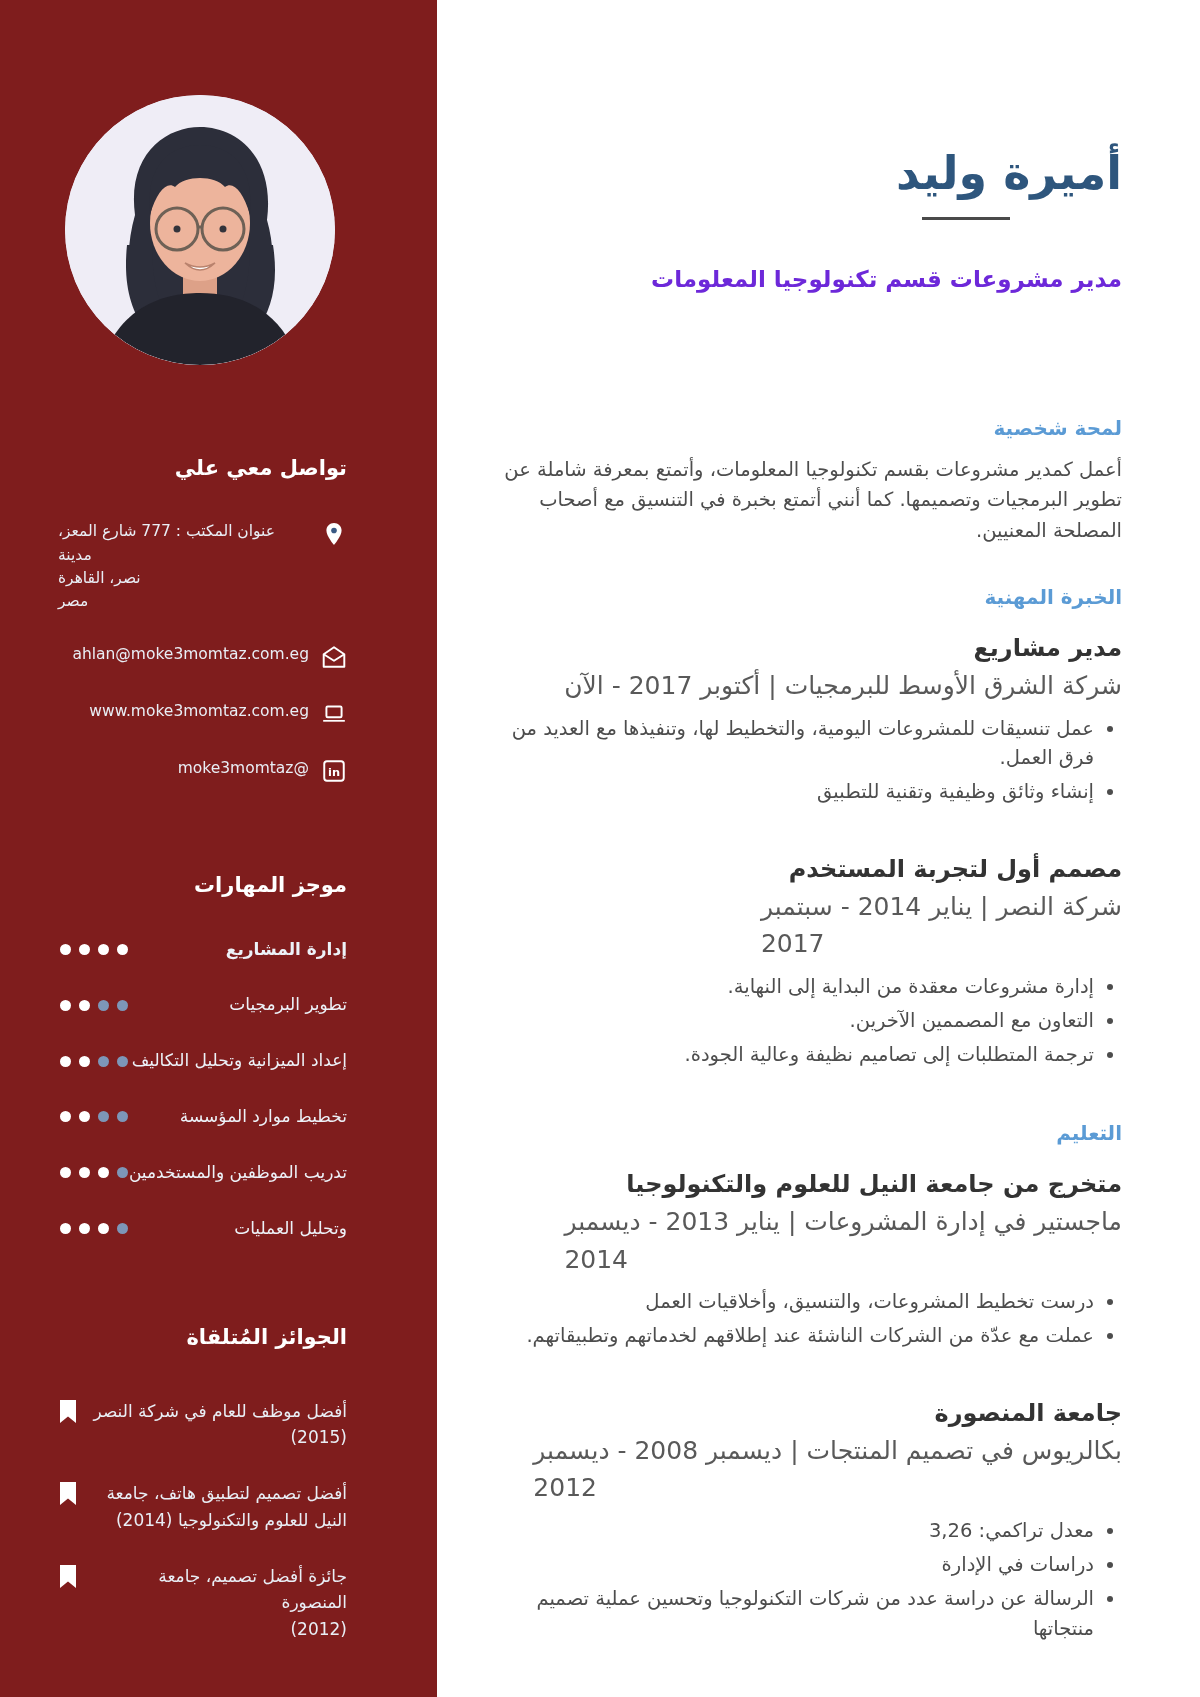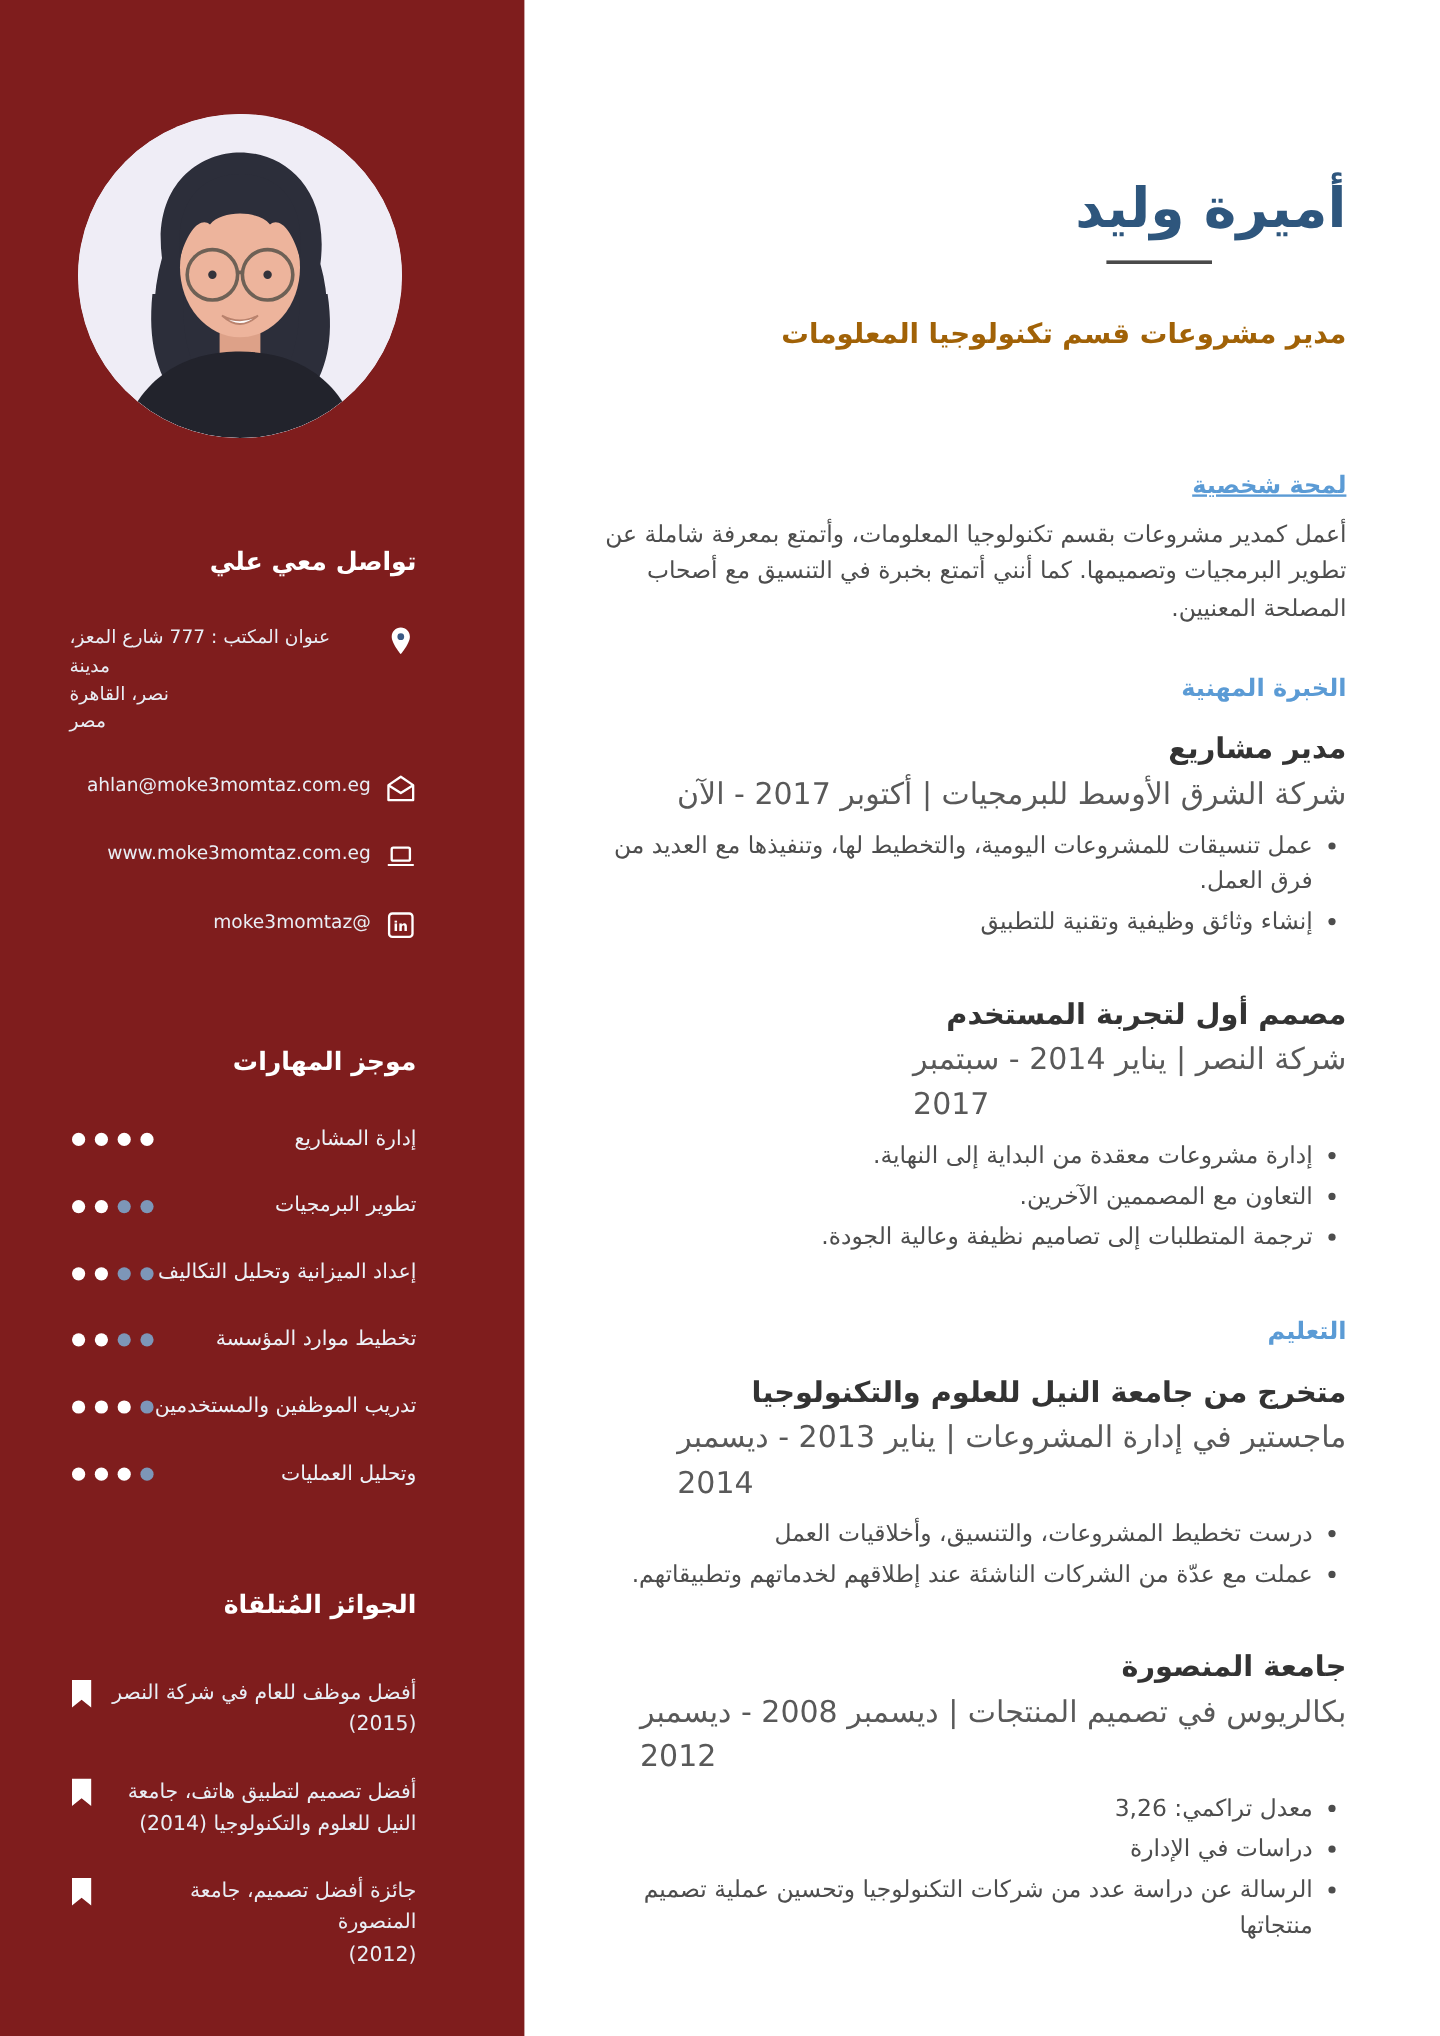--- a/index.html
+++ b/index.html
@@ -14,40 +14,40 @@
   .contact-heading{margin-top:90px;}
   .contact-item{display:flex;align-items:flex-start;margin-top:30px;gap:12px;font-size:15.5px;line-height:1.5;}
   .contact-item.first{margin-top:38px;}
   .contact-item .cicon{flex:none;width:26px;height:26px;margin-top:1px;}
   .contact-text-wrap{flex:1;text-align:right;min-width:0;}
   .contact-text{display:inline-block;white-space:pre-line;direction:rtl;text-align:left;color:#E9EEF5;}
   .contact-text.ltr{direction:ltr;text-align:right;}
 
   .skills-heading{margin-top:88px;}
   .skill-row{display:flex;justify-content:space-between;align-items:center;margin-top:32px;}
-  .skill-row.first{margin-top:38px;}
+  .skill-row.first{margin-top:38px;font-weight:bold;}
   .skill-label{font-size:17px;color:#EDF2F8;line-height:1.4;}
   .dots{display:flex;gap:8px;direction:ltr;flex:none;margin-left:2px;}
   .dot{width:11px;height:11px;border-radius:50%;display:inline-block;}
   .dot.on{background:#FFFFFF;}
   .dot.off{background:#7D96B8;}
 
   .awards-heading{margin-top:84px;}
   .award-item{display:flex;align-items:flex-start;margin-top:30px;gap:12px;justify-content:space-between;}
   .award-item.first{margin-top:46px;}
   .award-text{flex:1;white-space:pre-line;direction:rtl;text-align:right;font-size:17px;line-height:1.55;color:#E9EEF5;}
   .award-item .aicon{flex:none;width:20px;height:24px;margin-top:2px;}
 
   
   .main{position:absolute;top:0;right:0;width:763px;height:1213px;box-sizing:border-box;padding:146px 78px 0 42px;text-align:right;}
   .name{margin:0;font-size:46px;line-height:1.2;font-weight:bold;color:#2E567D;}
   .name-underline{width:88px;height:3px;background:#4a4a4a;margin:16px 112px 0 0;}
-  .subtitle{margin:44px 0 0;font-size:23px;font-weight:bold;color:#a16207;line-height:1.35;}
+  .subtitle{margin:44px 0 0;font-size:23px;font-weight:bold;color:#6d28d9;line-height:1.35;}
   .sec-heading{font-size:20px;font-weight:bold;color:#5B9BD5;margin:0;line-height:1.3;}
-  .summary-heading{margin-top:96px;text-decoration:underline;}
+  .summary-heading{margin-top:120px;}
   .summary-text{margin:14px 0 0;font-size:19.5px;line-height:1.55;color:#4D4D4D;max-width:652px;}
   .exp-heading{margin-top:38px;}
   .edu-heading{margin-top:50px;}
   .entry{margin-top:22px;}
   .entry.gap{margin-top:46px;}
   .entry-title{margin:0;font-size:24px;font-weight:bold;color:#333333;line-height:1.35;}
   .meta{display:inline-block;white-space:pre-line;direction:rtl;text-align:left;font-size:25px;line-height:1.5;color:#595959;margin-top:3px;}
   ul.bullets{list-style:disc;margin:9px 0 0;padding:0 28px 0 0;color:#4D4D4D;}
   ul.bullets li{font-size:19.5px;line-height:1.5;margin-bottom:5px;color:#4D4D4D;}
 </style>

